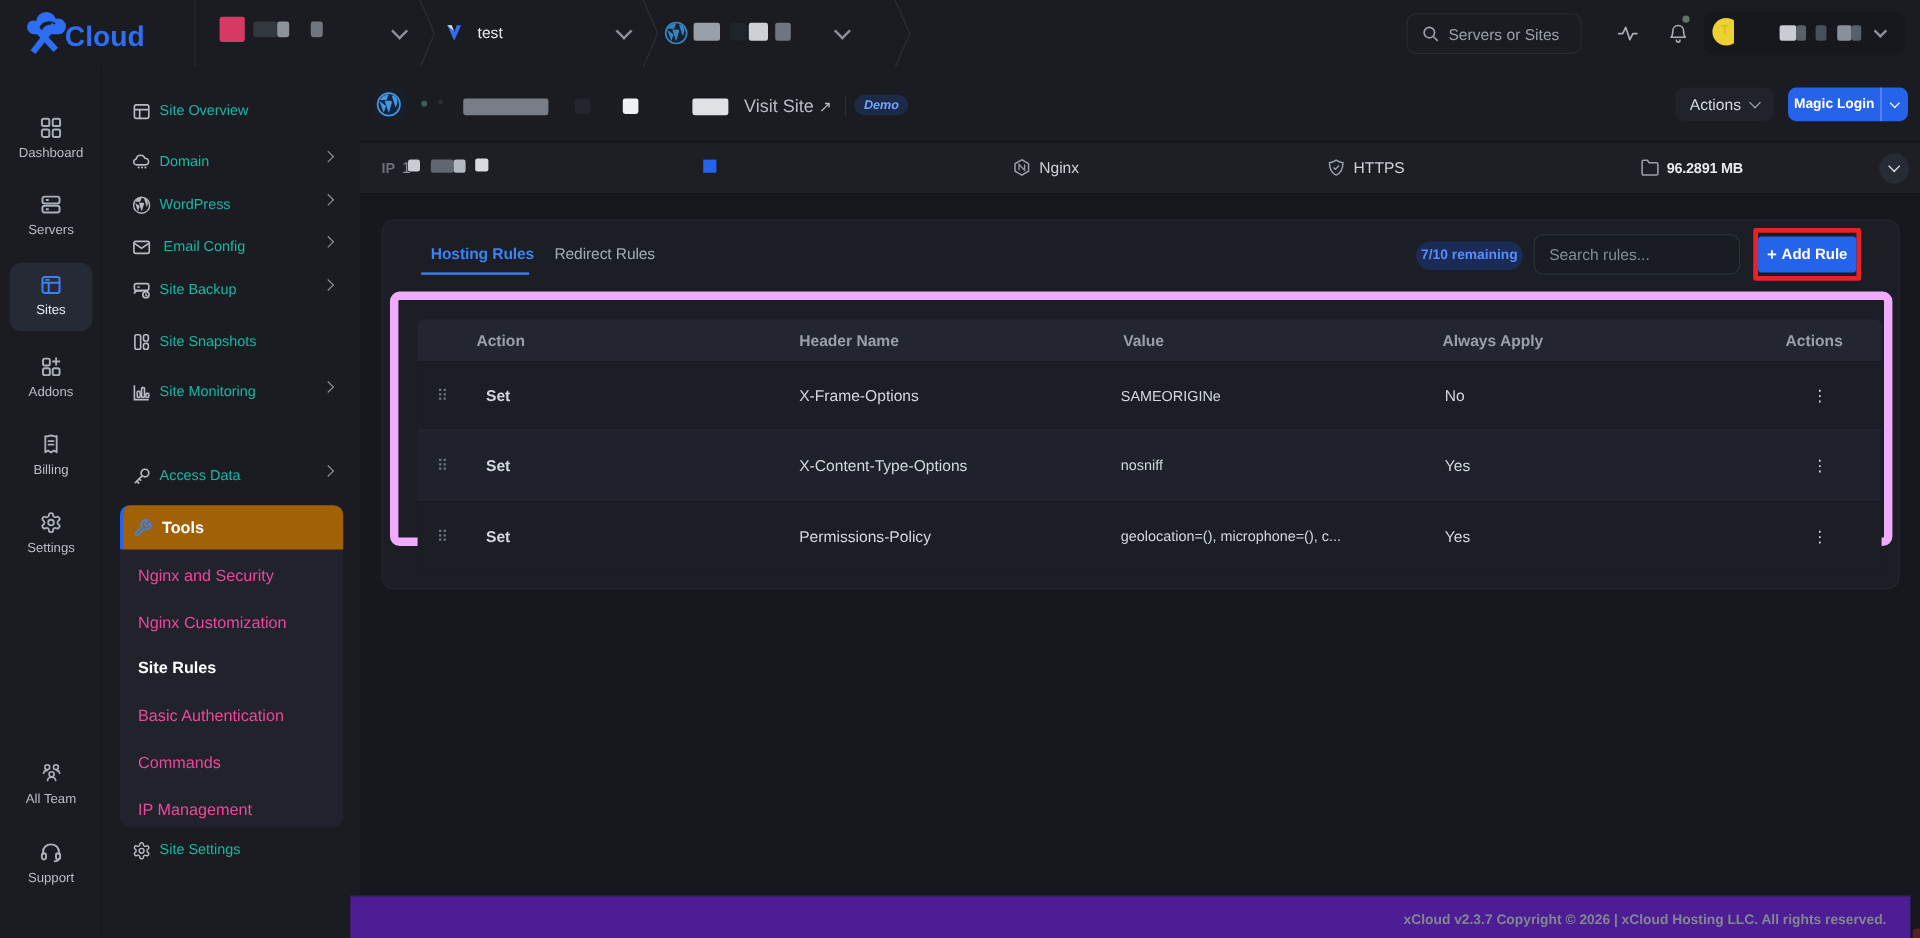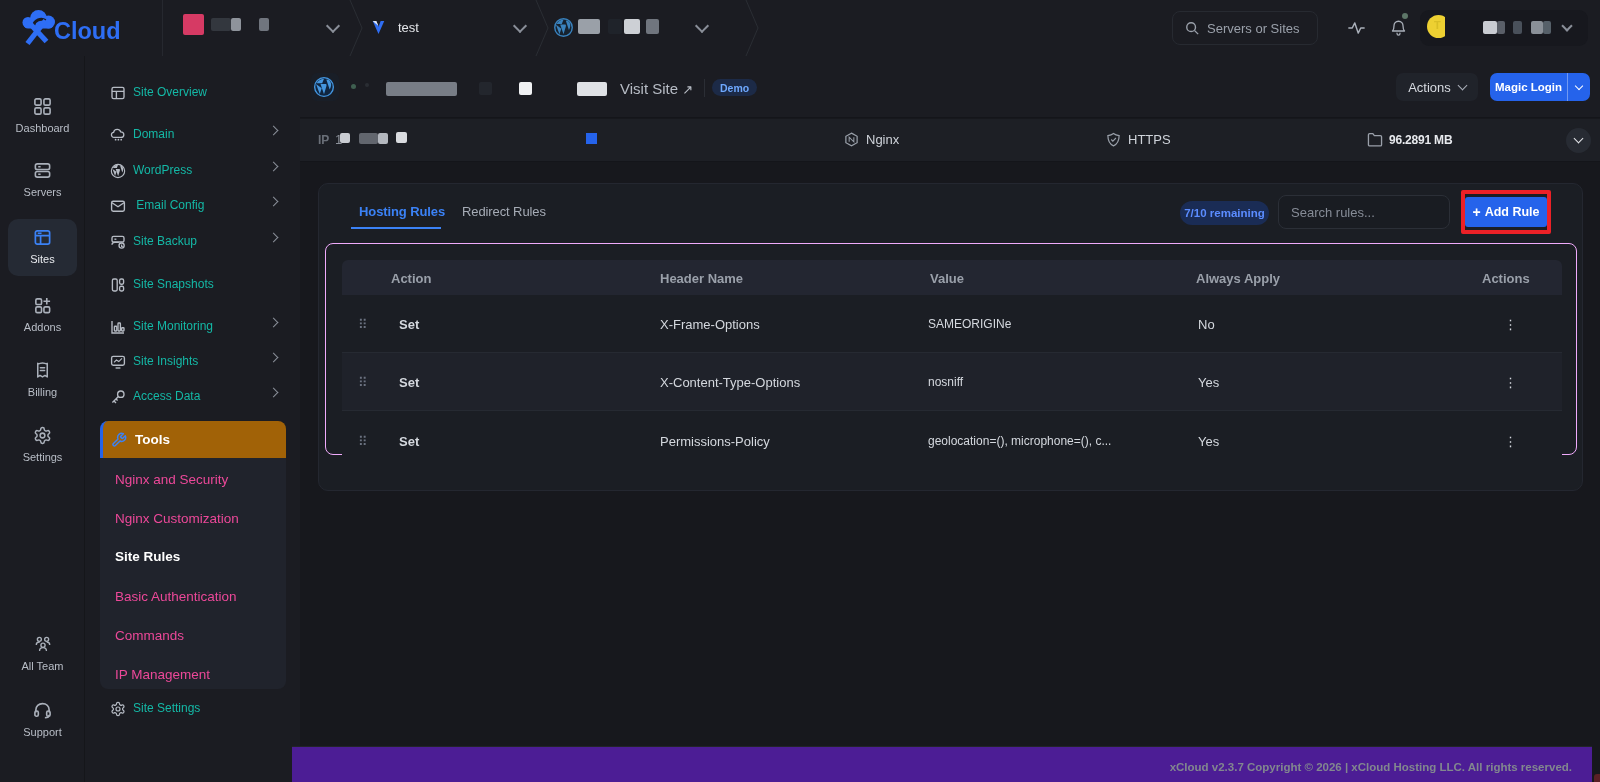--- a/index.html
+++ b/index.html
@@ -41,21 +41,21 @@
   #card { position:absolute; left:18px; top:127px; width:1265px; height:308px; background:#1b1e24; border:1px solid #242730; border-radius:10px; }
   .tab { position:absolute; top:20px; font-size:13px; letter-spacing:-0.1px; }
   .tab.active { color:#3b82f6; font-weight:bold; }
   .tab.idle { color:#a6acb6; }
   .tab-underline { position:absolute; left:32px; top:43px; width:90px; height:2px; background:#3b82f6; }
   .pill { position:absolute; left:861px; top:17px; width:89px; height:24px; background:#1a2c55; color:#5b8cff; border-radius:12px; font-size:11.5px; font-weight:bold; display:flex; align-items:center; justify-content:center; }
   .search2 { position:absolute; left:959px; top:11px; width:172px; height:34px; border:1px solid #2b2f37; border-radius:8px; color:#868c97; font-size:13px; display:flex; align-items:center; padding-left:12px; background:#191c22; }
   .redbox { position:absolute; left:1142px; top:6px; width:90px; height:44px; border:4px solid #ec2127; border-radius:2px; }
   .btn-add { position:absolute; left:0px; top:3px; width:82px; height:30px; background:#2563eb; border-radius:3px; color:#fff; font-size:12.5px; font-weight:bold; display:flex; align-items:center; justify-content:center; }
 
-  #tablewrap { position:absolute; left:6px; top:59px; width:1252px; height:212px; border:1px solid #f0abfc; border-radius:8px; }
+  #tablewrap { position:absolute; left:6px; top:59px; width:1252px; height:212px; border:7px solid #f0abfc; border-radius:8px; }
   .thead { position:absolute; left:16px; top:16px; width:1220px; height:35px; background:#232631; color:#9aa0aa; font-size:13px; font-weight:bold; border-radius:6px 6px 0 0; }
   .trow { position:absolute; left:16px; width:1220px; height:58px; color:#d4d8de; font-size:13px; }
   .tcell { position:absolute; top:50%; transform:translateY(-50%); }
   .drag { color:#6b7280; }
 
   #footer { position:absolute; left:292px; top:746px; width:1300px; height:36px; background:#4c1d95; border-top:1px solid #222429;font-weight:bold; }
   .footer-text { position:absolute; right:20px; top:14px; color:#82878f; font-size:11.5px; }
 </style>
 </head>
 <body>
@@ -255,28 +255,20 @@
   </div>
   <div class="m-item" style="top:263px;">
     <svg class="mi" viewBox="0 0 20 20" fill="none" stroke="#b6bbc4" stroke-width="1.7">
         <path d="M2.5 2.5 L2.5 17.5 L17.5 17.5"></path>
         <rect x="5.5" y="9" width="3" height="6" rx="0.8"></rect>
         <rect x="10" y="5" width="3" height="10" rx="0.8"></rect>
         <rect x="14.5" y="11" width="3" height="4" rx="0.8"></rect>
       </svg>
     Site Monitoring<span class="mc"></span>
   </div>
-  <div class="m-item" style="top:298px;">
-    <svg class="mi" viewBox="0 0 20 20" fill="none" stroke="#b6bbc4" stroke-width="1.7">
-        <rect x="2" y="3" width="16" height="11" rx="2"></rect>
-        <path d="M5 10.5 L8 7.5 L11 9.5 L15 5.5" stroke-width="1.5"></path>
-        <path d="M7 17.5 L13 17.5"></path>
-      </svg>
-    Site Insights<span class="mc"></span>
-  </div>
   <div class="m-item" style="top:333px;">
     <svg class="mi" viewBox="0 0 20 20" fill="none" stroke="#b6bbc4" stroke-width="1.7">
         <circle cx="13.5" cy="6.5" r="4"></circle>
         <path d="M10.5 9.5 L3 17 M5 15 L7.5 17.5 M7.5 12.5 L9.5 14.5"></path>
       </svg>
     Access Data<span class="mc"></span>
   </div>
   <div id="submenu">
     <div class="tools-row">
       <svg style="width:16px;height:16px;margin-left:8px;margin-right:8px;" viewBox="0 0 24 24" fill="none" stroke="#3b82f6" stroke-width="2.2" stroke-linecap="round" stroke-linejoin="round">
@@ -308,21 +300,21 @@
       <path d="M3.3 8.6 L7.4 19.6 L9.5 13.4 Z M8.2 8.6 L12 19.8 L13.8 13.8 C14.4 12 14.8 10.6 14.8 9.9 C14.8 9.2 14.3 8.6 13.6 8.6 Z M12 3 C8 3 5.2 5.4 4 8 L10 8 Z M14.6 4 L18.2 14.8 C19.6 12.4 20.6 9 19 6.2 C17.9 4.6 16 3.6 14.6 4 Z" fill="#4596de"></path>
     </svg>
     <div style="position:absolute; left:51px; top:28px; width:5px; height:5px; border-radius:50%; background:#3f5f50;"></div>
     <div style="position:absolute; left:65px; top:27px; width:4px; height:4px; border-radius:50%; background:#2a2d33;"></div>
     <div class="bc-redact" style="left:86px; top:26px; width:71px; height:14px; background:#787d86;"></div>
     <div class="bc-redact" style="left:179px; top:26px; width:13px; height:13px; background:#23262d;"></div>
     <div class="bc-redact" style="left:219px; top:26px; width:13px; height:13px; background:#f0f1f3;"></div>
     <div class="bc-redact" style="left:277px; top:26px; width:30px; height:14px; background:#dfe1e5;"></div>
     <div style="position:absolute; left:320px; top:24px; color:#b7bcc5; font-size:15px;">Visit Site <span style="font-size:13px;">↗</span></div>
     <div style="position:absolute; left:404px; top:23px; width:1px; height:18px; background:#2b2e35;"></div>
-    <div style="position:absolute; left:412px; top:23px; height:17px; padding:0 8px; background:#1c2a47; border-radius:9px; color:#6ea8fe; font-size:10.5px; font-weight:bold; display:flex; align-items:center;">Demo</div>
+    <div style="position:absolute; left:412px; top:23px; height:17px; padding:0 8px; background:#1c2a47; border-radius:9px; color:#6ea8fe; font-size:10.5px; font-weight:bold; display:flex; align-items:center;font-style:italic;">Demo</div>
     <div class="btn-actions">Actions <span style="display:inline-block;width:7px;height:7px;border-right:1.6px solid #aab0ba;border-bottom:1.6px solid #aab0ba;transform:rotate(45deg);margin-top:-4px;"></span></div>
     <div class="btn-magic">
         <span style="flex:1;text-align:center;">Magic Login</span>
         <span style="width:23px;height:28px;border-left:1px solid rgba(255,255,255,0.35);display:flex;align-items:center;justify-content:center;">
           <span style="display:inline-block;width:6px;height:6px;border-right:1.8px solid #fff;border-bottom:1.8px solid #fff;transform:rotate(45deg);margin-top:-3px;"></span>
         </span>
       </div>
   </div>
   <div id="infobar">
     <div style="position:absolute; left:18px; top:14px; color:#6a6f78; font-size:12px; font-weight:bold;">IP</div>

